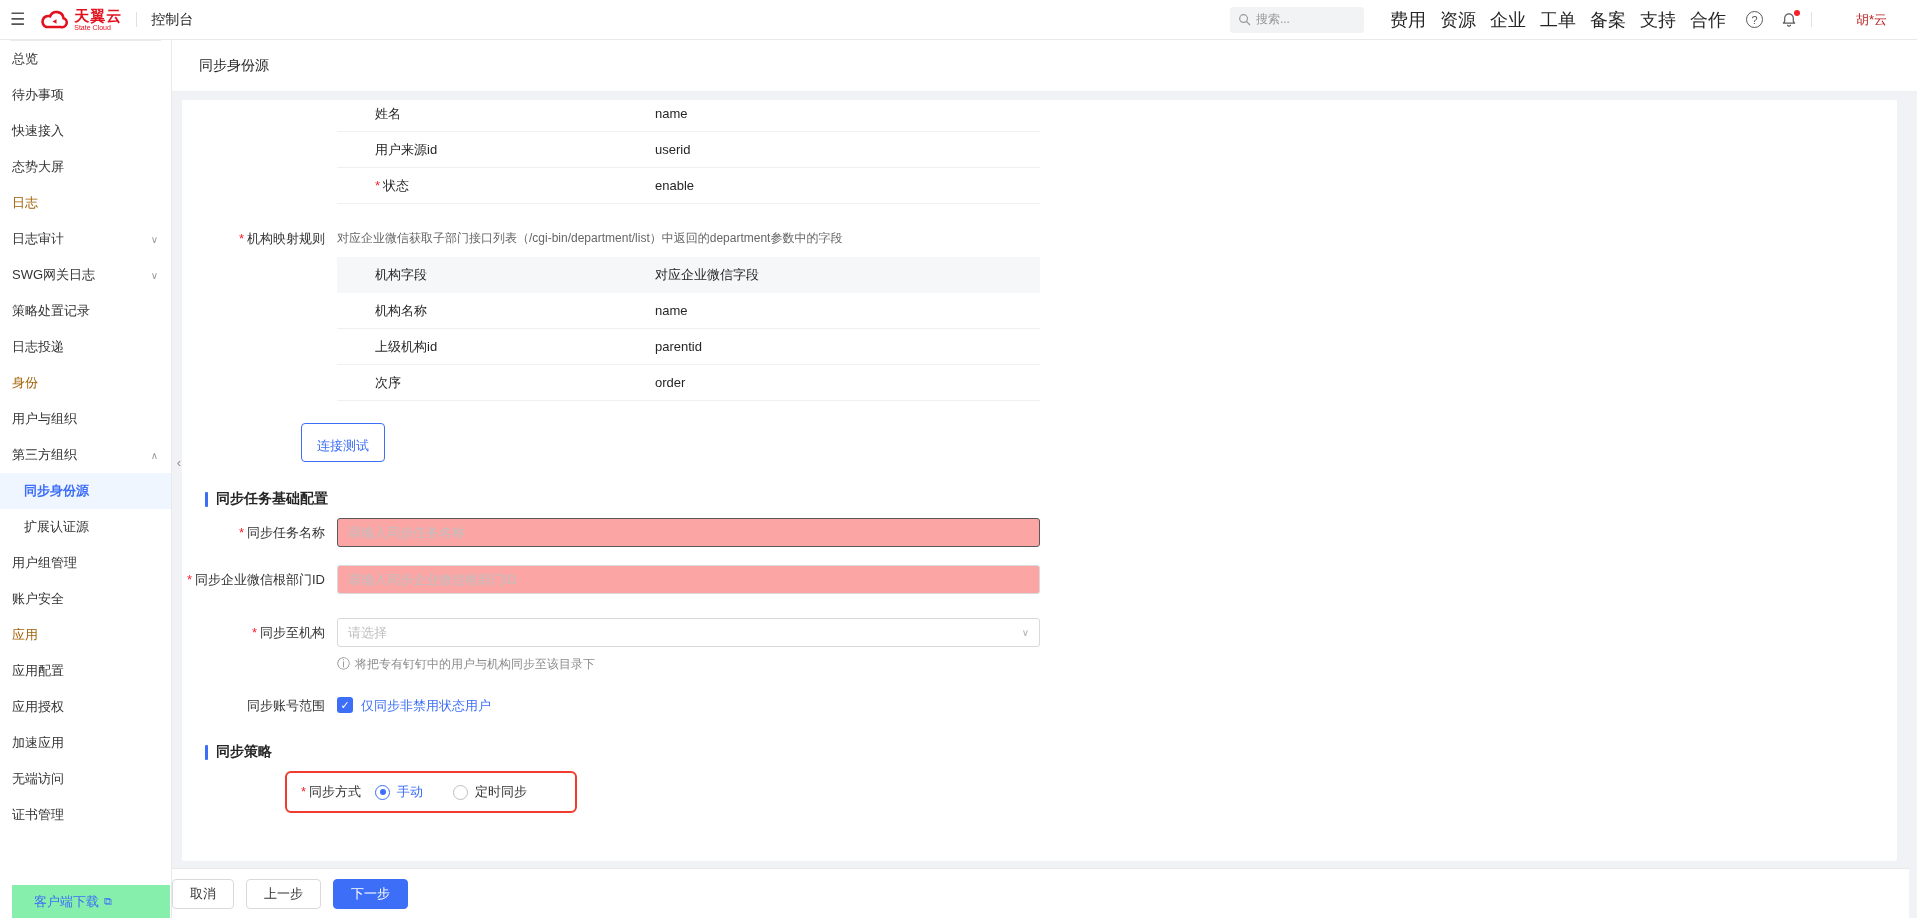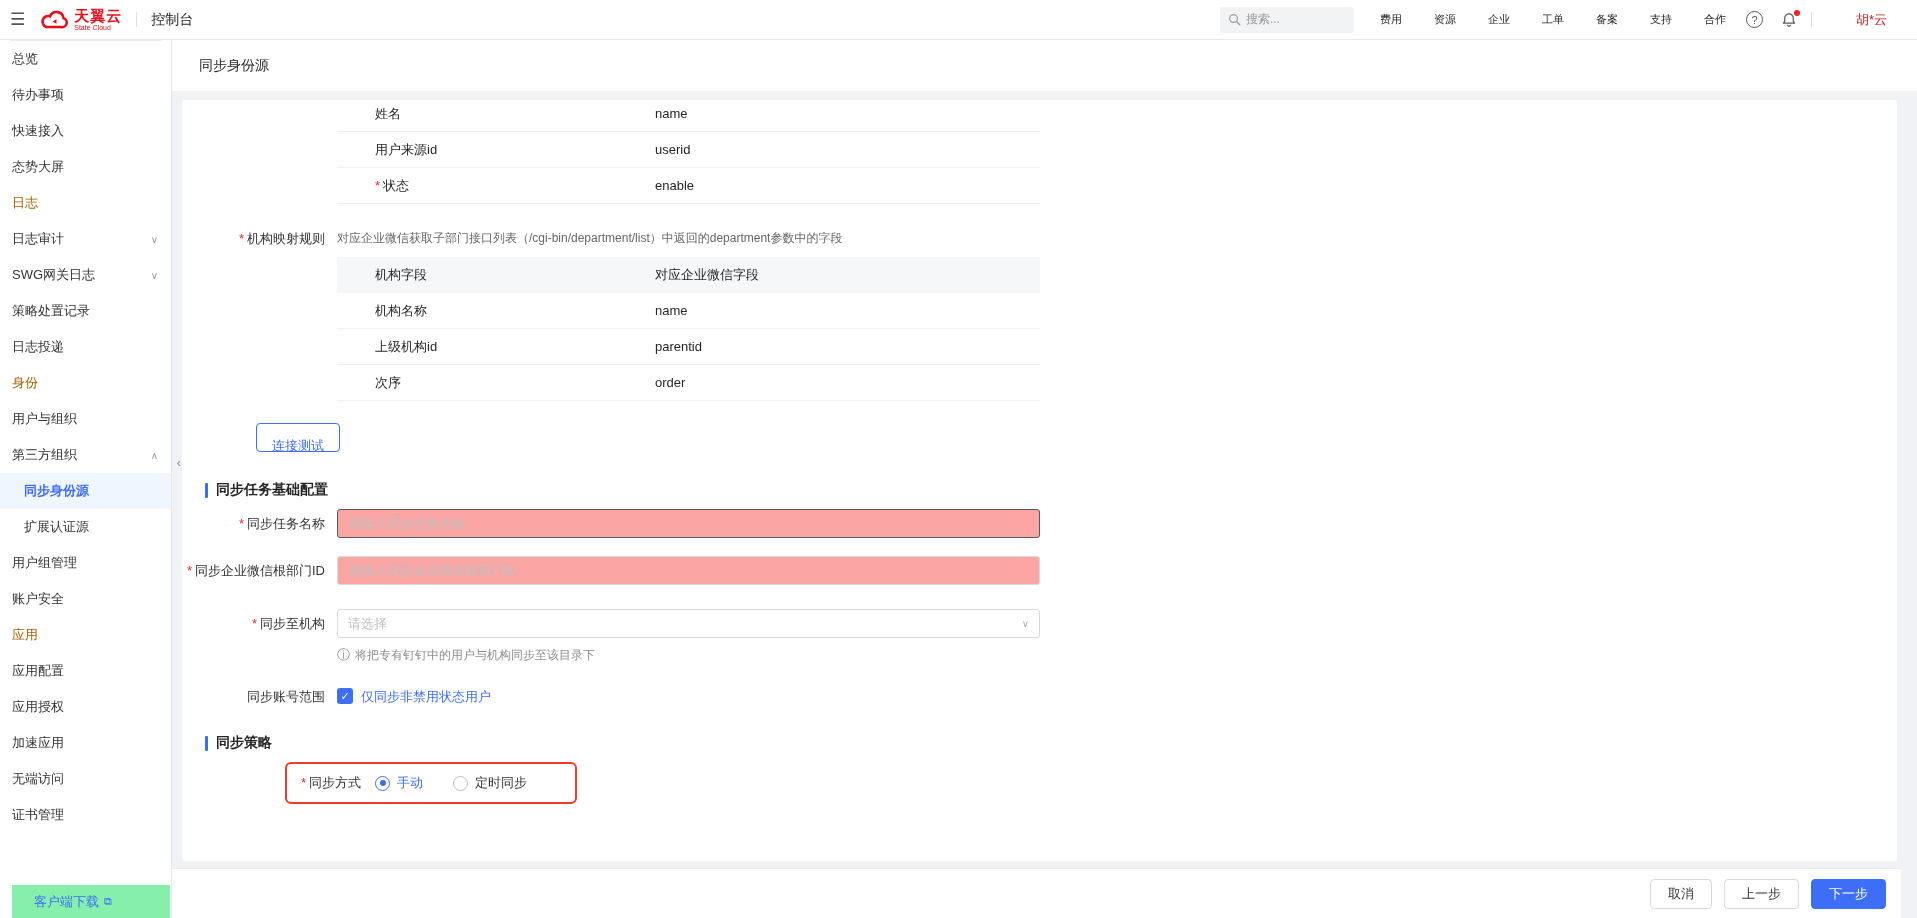--- a/index.html
+++ b/index.html
@@ -10,21 +10,21 @@
   .topbar{position:absolute;top:0;left:0;width:100%;height:40px;background:#fff;border-bottom:1px solid #e9e9e9;display:flex;align-items:center;z-index:20}
   .hamburger{margin-left:10px;font-size:17px;color:#555;cursor:pointer;line-height:1}
   .logo{display:flex;align-items:center;margin-left:15px;gap:4px;cursor:pointer}
   .logo-text{display:flex;flex-direction:column;line-height:1.05}
   .brand{color:#e3101e;font-weight:bold;font-size:15px;letter-spacing:1px}
   .brand-sub{color:#e3101e;font-size:7px}
   .vdiv{width:1px;height:15px;background:#e0e0e0;margin:0 14px}
   .console{font-size:14px;color:#262626;cursor:pointer}
   .tb-right{margin-left:auto;display:flex;align-items:center}
   .search{width:134px;height:26px;background:#f2f3f5;border-radius:3px;display:flex;align-items:center;padding:0 8px;gap:5px;color:#999;font-size:12px;margin-right:26px;cursor:text}
-  .tb-nav{display:flex;gap:32px;font-size:11px;color:#262626;margin-right:20px}
+  .tb-nav{display:flex;gap:14px;font-size:18px;color:#262626;margin-right:20px}
   .tb-nav span{cursor:pointer;white-space:nowrap}
   .help{width:17px;height:17px;border:1.2px solid #595959;border-radius:50%;font-size:11px;display:flex;align-items:center;justify-content:center;color:#595959;cursor:pointer}
   .bell{position:relative;margin-left:18px;cursor:pointer;display:flex}
   .bell-dot{position:absolute;top:-2px;right:-3px;width:6px;height:6px;background:#f5222d;border-radius:50%}
   .user{font-size:13px;color:#b91c1c;margin:0 30px;cursor:pointer;white-space:nowrap}
 
   
   .sidebar{position:absolute;top:40px;left:0;width:172px;bottom:0;background:#fff;border-right:1px solid #e9e9e9;z-index:10}
   .sb-title{height:54px;display:flex;align-items:center;padding-left:12px;font-size:14px;font-weight:bold;color:#262626;position:relative}
   .sb-swap{position:absolute;left:118px;top:18px;width:19px;height:18px;background:#e9f1ff;color:#3d6ef7;border-radius:3px;font-size:11px;display:flex;align-items:center;justify-content:center;cursor:pointer}
@@ -49,21 +49,21 @@
   .trow.head{background:#f6f7f9;font-weight:normal;border-bottom:none}
   .tc1{flex:0 0 318px;padding-left:38px}
   .tc2{flex:1}
   .req{color:#f5222d;margin-right:3px;font-size:13px}
 
   .frow{display:flex;align-items:flex-start}
   .flabel{flex:0 0 155px;text-align:right;padding-right:12px;font-size:13px;color:#333;white-space:nowrap;line-height:17px}
   .fbody{flex:1;max-width:703px}
   .orgmap{margin-top:26px}
   .desc{font-size:12px;color:#666;line-height:17px;margin-bottom:10px}
-  .btn-test{margin:22px 0 0 74px;height:29px;padding:13px 15px;background:#fff;border:1px solid #3d6ef7;color:#3d6ef7;font-size:13px;border-radius:4px;cursor:pointer}
+  .btn-test{margin:22px 0 0 119px;height:39px;padding:13px 15px;background:#fff;border:1px solid #3d6ef7;color:#3d6ef7;font-size:13px;border-radius:4px;cursor:pointer}
 
   .section{display:flex;align-items:center;gap:8px;margin:28px 0 0 23px;font-size:14px;font-weight:bold;color:#262626}
   .sbar{width:3px;height:15px;background:#3d6ef7;border-radius:1px}
 
   .field{display:flex;align-items:center}
   .f1{margin-top:10px}.f2{margin-top:18px}.f3{margin-top:24px}
   .field .flabel{line-height:29px}
   .fin{width:703px;height:29px;border:1px solid #d9d9d9;border-radius:3px;padding:0 10px;font-size:13px;color:#333;outline:none;font-family:Liberation Sans, sans-serif;background:#fca5a5}
   .fin::placeholder{color:#bfbfbf}
   .fin.dark{border-color:#595959}
@@ -78,21 +78,21 @@
   .cb-link{color:#3d6ef7;font-size:13px;cursor:pointer}
 
   .redbox{margin:10px 0 0 103px;width:fit-content;border:2px solid #f03b2e;border-radius:6px;padding:10px 22px 10px 14px;display:flex;align-items:center}
   .redbox .rb-label{font-size:13px;color:#333;margin-right:14px;white-space:nowrap}
   .radio{width:15px;height:15px;border:1px solid #bfbfbf;border-radius:50%;background:#fff;position:relative;flex:0 0 auto;cursor:pointer}
   .radio.on{border-color:#3d6ef7}
   .radio.on::after{content:"";position:absolute;left:3.5px;top:3.5px;width:6px;height:6px;border-radius:50%;background:#3d6ef7}
   .rlabel{margin:0 26px 0 7px;font-size:13px;color:#333;cursor:pointer}
   .rlabel.on{color:#3d6ef7;margin-right:30px}
 
-  .footbar{position:absolute;left:0;right:16px;bottom:0;height:50px;background:#fff;border-top:1px solid #e9e9e9;display:flex;align-items:center;justify-content:flex-end;gap:12px;padding-right:15px;z-index:5}
+  .footbar{position:absolute;left:0;right:8px;bottom:0;height:50px;background:#fff;border-top:1px solid #e9e9e9;display:flex;align-items:center;gap:12px;padding-right:15px;z-index:5}
   .btn{height:30px;padding:0 17px;border:1px solid #d9d9d9;background:#fff;border-radius:4px;font-size:13px;color:#333;cursor:pointer;font-family:inherit}
   .btn.primary{background:#3d6ef7;border-color:#3d6ef7;color:#fff}
 </style>
 </head>
 <body>
 
 <header class="topbar">
   <span class="hamburger">☰</span>
   <div class="logo">
     <svg width="30" height="21" viewBox="0 0 30 21">

